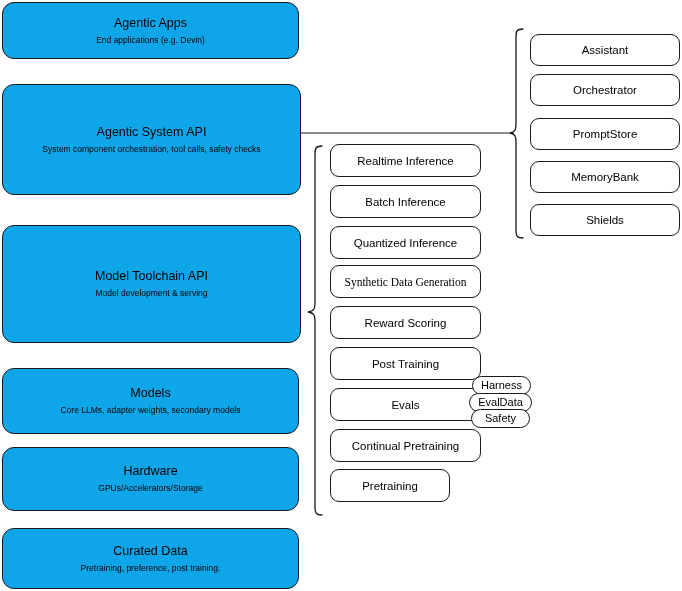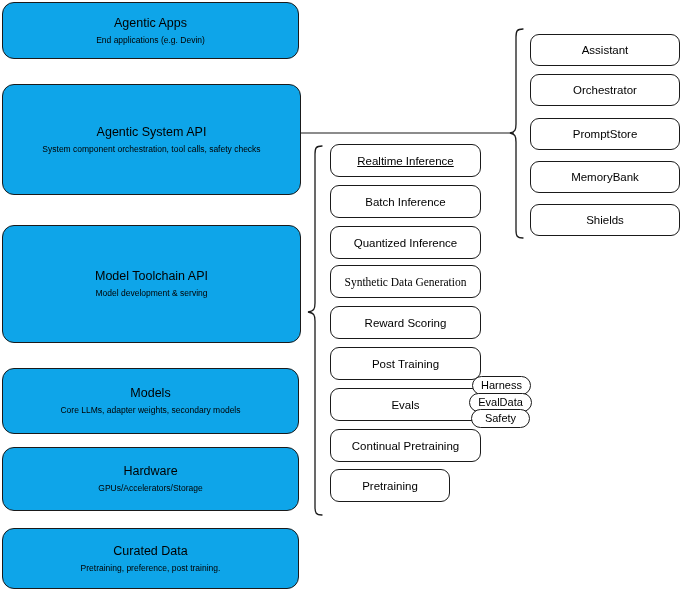--- a/index.html
+++ b/index.html
@@ -126,21 +126,21 @@
   <div class="stack-box" style="left:2px; top:447px; width:297px; height:64px;">
     <div class="stack-title">Hardware</div>
     <div class="stack-sub">GPUs/Accelerators/Storage</div>
   </div>
 
   <div class="stack-box" style="left:2px; top:528px; width:297px; height:61px;">
     <div class="stack-title">Curated Data</div>
     <div class="stack-sub">Pretraining, preference, post training.</div>
   </div>
 
-  <div class="chip" style="left:330px; top:144px; width:151px; height:33px;text-decoration:underline;">
+  <div class="chip" style="left:330px; top:144px; width:151px; height:33px;">
     <span>Realtime Inference</span>
   </div>
   <div class="chip" style="left:330px; top:185px; width:151px; height:33px;">
     <span>Batch Inference</span>
   </div>
   <div class="chip" style="left:330px; top:226px; width:151px; height:33px;">
     <span>Quantized Inference</span>
   </div>
   <div class="chip" style="left:330px; top:265px; width:151px; height:33px;font-family:Liberation Serif, serif;">
     <span>Synthetic Data Generation</span>

